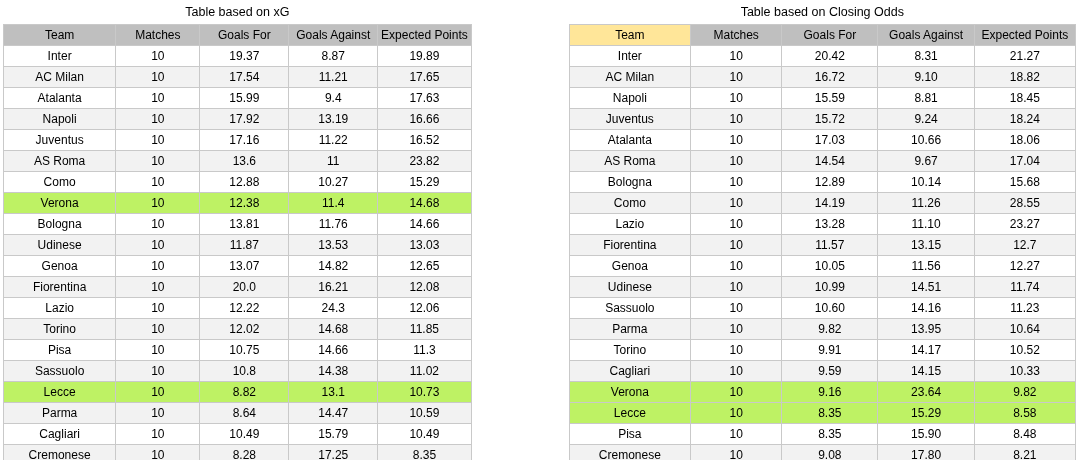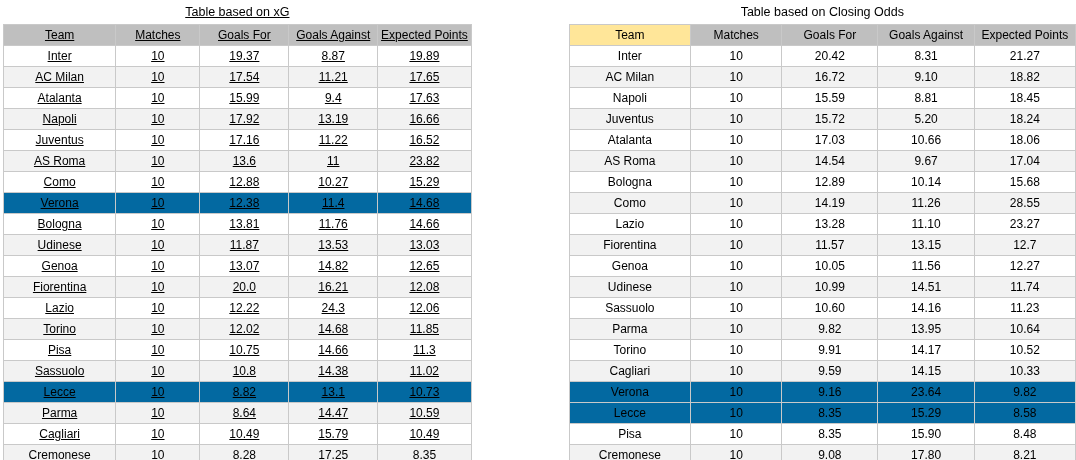--- a/index.html
+++ b/index.html
@@ -21,21 +21,20 @@
     height: 460px;
     display: flex;
     flex-direction: row;
   }
   .panel {
     box-sizing: border-box;
   }
   .panel-left {
     width: 487px;
     padding-left: 3px;
-    text-decoration: underline;
   }
   .panel-gap {
     width: 100px;
   }
   .panel-right {
     width: 524px;
   }
   .panel-title {
     text-align: center;
     font-size: 12.5px;
@@ -71,21 +70,21 @@
   .hdr-right th {
     background: #bfbfbf;
   }
   tbody tr.alt td {
     background: #f2f2f2;
   }
   tbody tr.plain td {
     background: #ffffff;
   }
   tbody tr.hl td {
-    background: #0369a1;
+    background: #bef264;
   }
   col.c-team { width: 24%; }
   col.c-matches { width: 18%; }
   col.c-gf { width: 19%; }
   col.c-ga { width: 19%; }
   col.c-xp { width: 20%; }
 </style>
 </head>
 <body>
 
@@ -295,21 +294,21 @@
             <td>Napoli</td>
             <td>10</td>
             <td>15.59</td>
             <td>8.81</td>
             <td>18.45</td>
           </tr>
           <tr class="alt">
             <td>Juventus</td>
             <td>10</td>
             <td>15.72</td>
-            <td>5.20</td>
+            <td>9.24</td>
             <td>18.24</td>
           </tr>
           <tr class="plain">
             <td>Atalanta</td>
             <td>10</td>
             <td>17.03</td>
             <td>10.66</td>
             <td>18.06</td>
           </tr>
           <tr class="alt">

